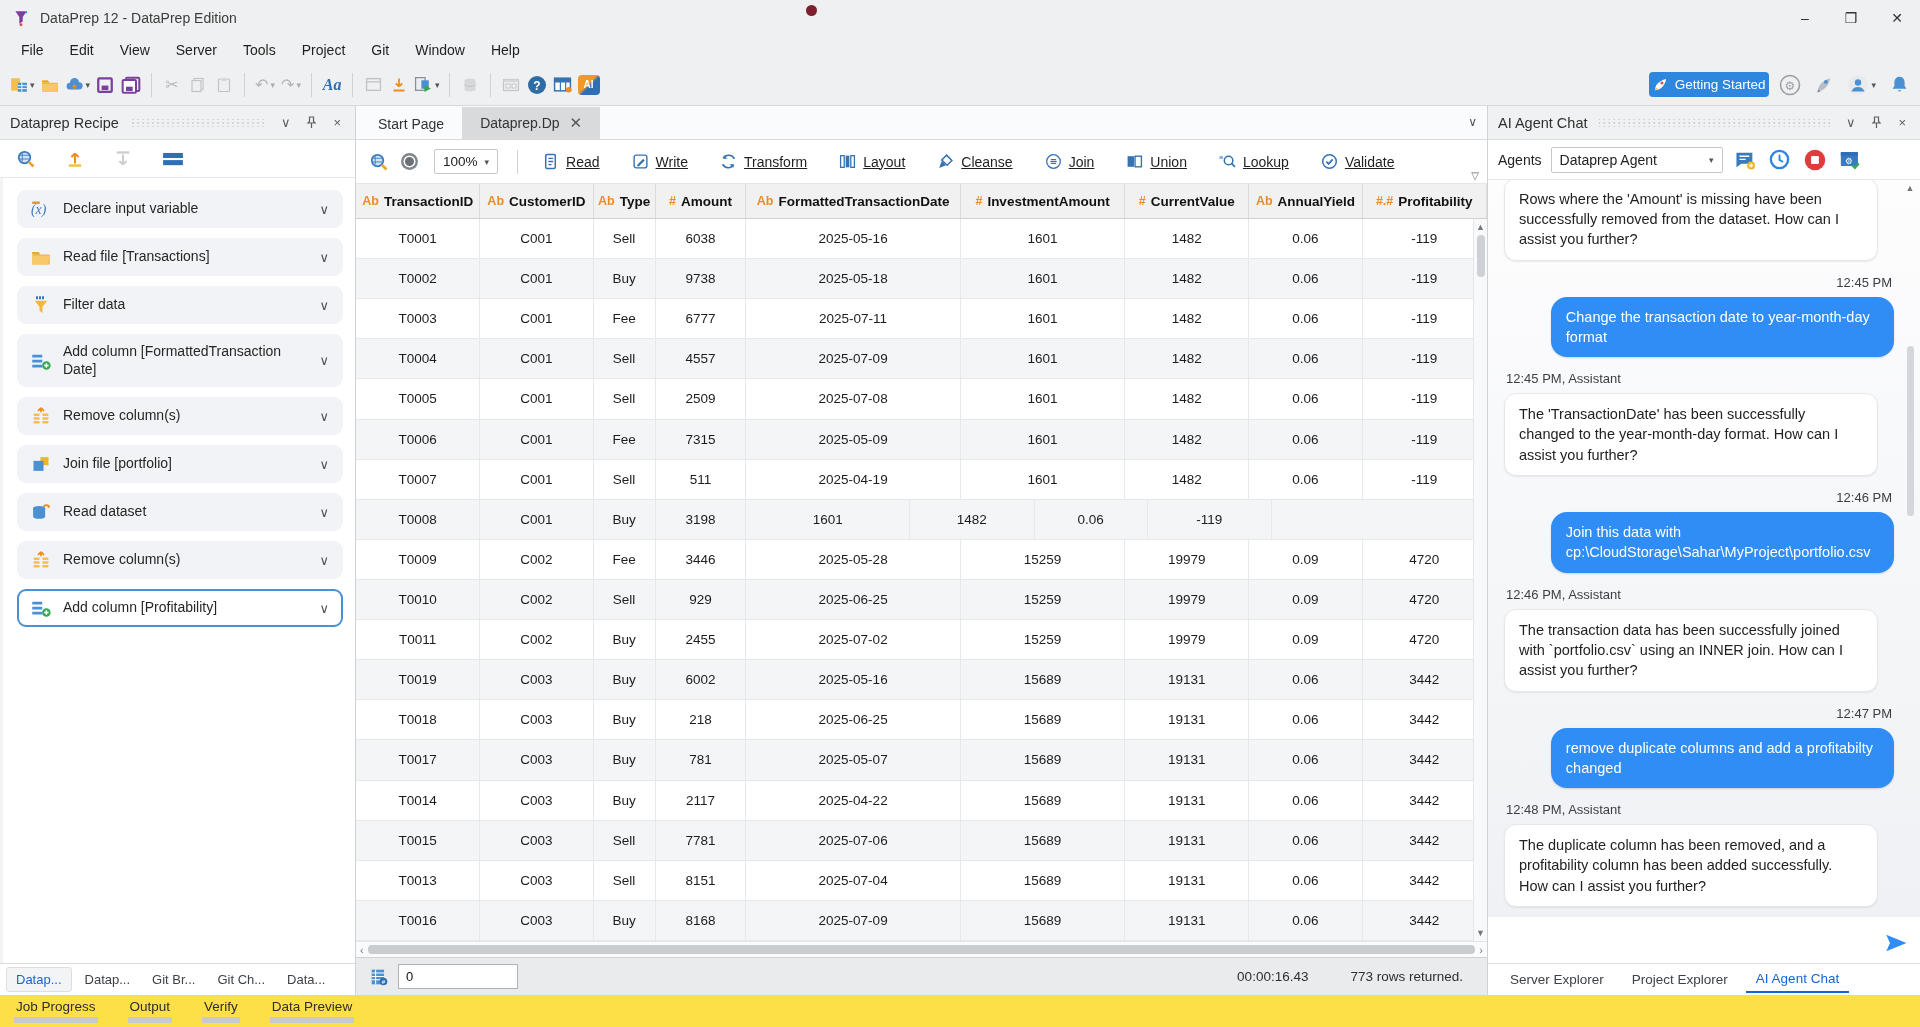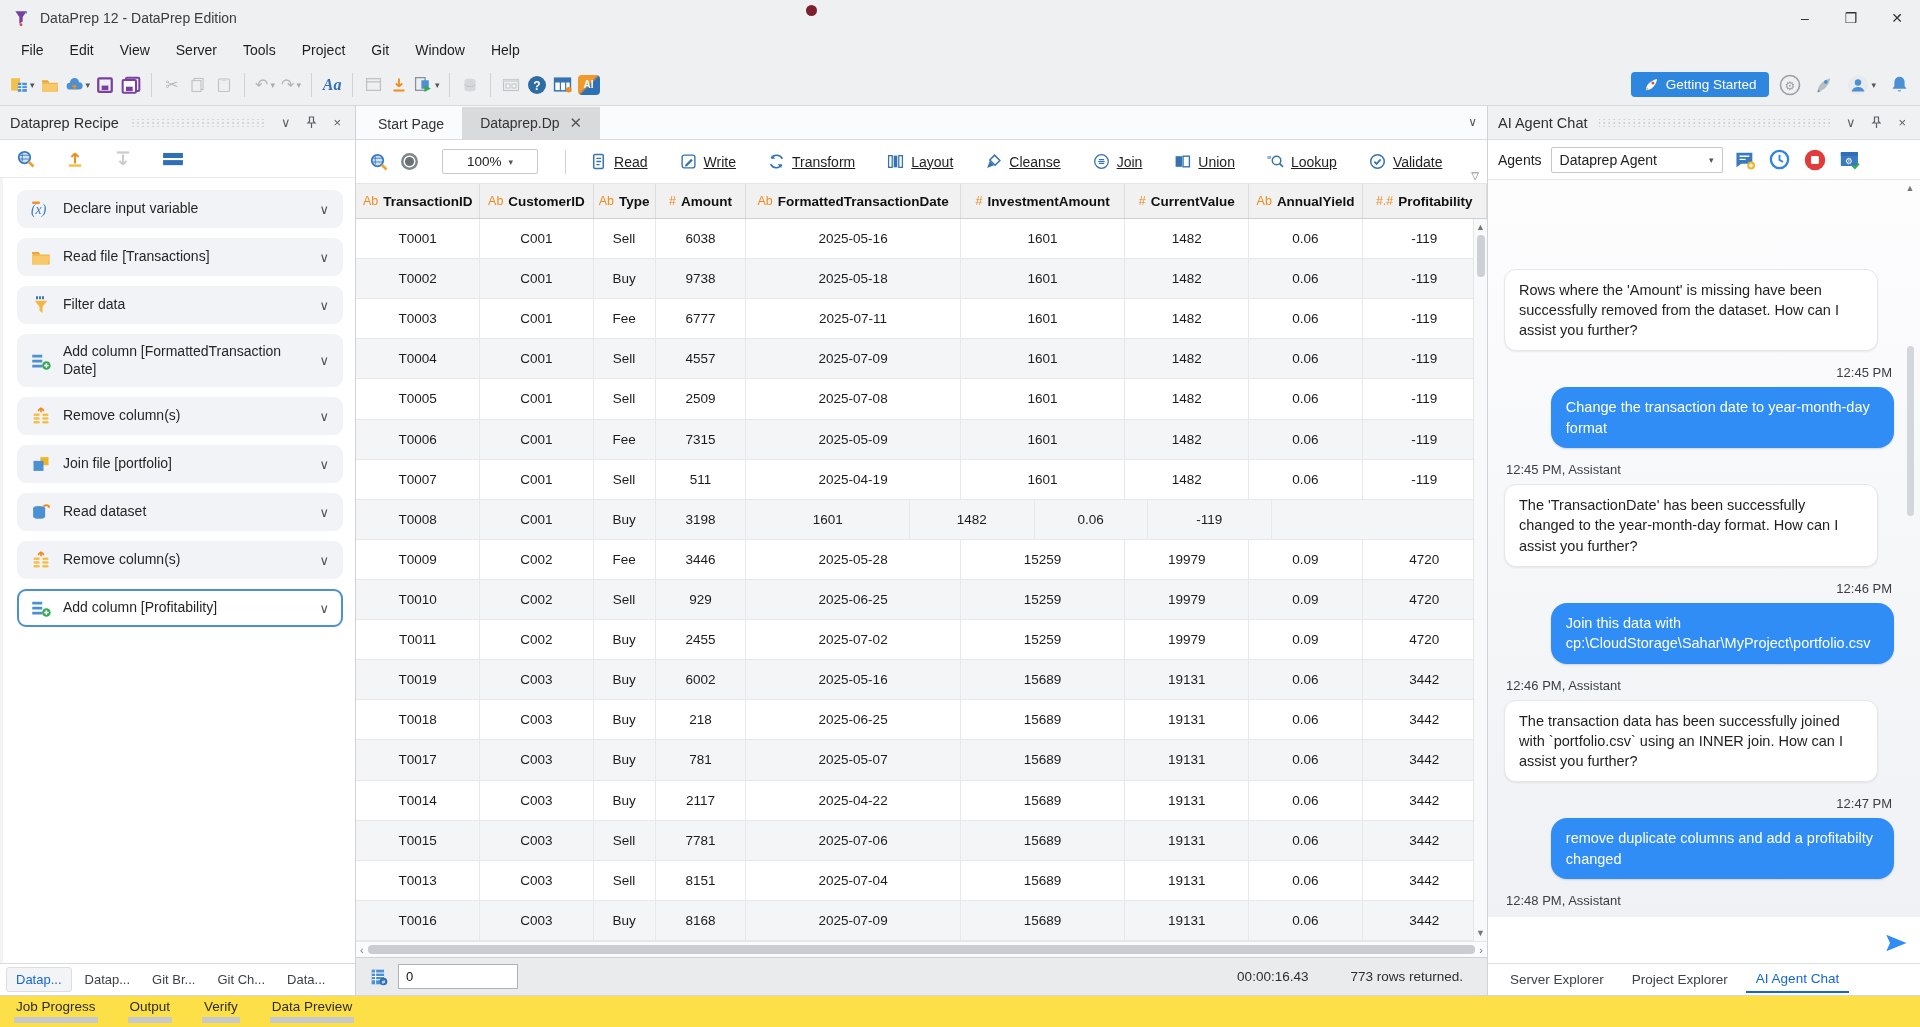--- a/index.html
+++ b/index.html
@@ -21,21 +21,21 @@
 
   
   .toolbar { height:42px; display:flex; align-items:center; padding:0 8px; background:#eff0f1; border-bottom:1px solid #d7dadc; flex:0 0 auto; }
   .tbtn { height:28px; min-width:26px; display:flex; align-items:center; justify-content:center; padding:0 2px; border-radius:3px; }
   .tb-sep { width:1px; height:24px; background:#cfd3d6; margin:0 7px; }
   .dd { font-size:9px; color:#555; margin-left:2px; }
   .glyph { font-size:16px; color:#6d7277; }
   .aa-glyph { font-size:16px; font-style:italic; font-weight:bold; color:#2f6fb5; font-family:"Liberation Serif", serif; }
   .ai-chip { width:22px; height:20px; border-radius:4px; background:linear-gradient(135deg,#f09a2e 45%,#2f6fb5 55%); color:#fff; font-size:10px; font-weight:bold; display:flex; align-items:center; justify-content:center; }
   .tb-right { margin-left:auto; display:flex; align-items:center; gap:8px; }
-  .getting-started { display:flex; align-items:center; gap:7px; background:#2e86de; color:#fff; font-size:13.5px; border:none; border-radius:4px; padding:5px 13px; }
+  .getting-started { display:flex; align-items:center; gap:7px; background:#2e86de; color:#fff; font-size:13.5px; border:none; border-radius:4px; padding:5px 4px; }
   .disabled { opacity:.45; }
 
   
   .workspace { flex:1 1 auto; display:flex; min-height:0; background:#eff0f1; }
 
   
   .panel-head { height:34px; display:flex; align-items:center; gap:8px; padding:0 10px; background:#f0f1f3; border-bottom:1px solid #dcdfe2; flex:0 0 auto; }
   .panel-title { font-size:14.5px; color:#2f2f2f; white-space:nowrap; }
   .drag-dots { flex:1; height:8px; margin:0 4px; background-image:radial-gradient(#c0c4c8 1px, transparent 1.2px); background-size:5px 4px; background-position:center; }
   .ph-btn { color:#5a5f64; font-size:13px; padding:1px 4px; border-radius:3px; }
@@ -54,29 +54,29 @@
 
   
   .center { flex:1; display:flex; flex-direction:column; min-width:0; background:#fff; border-right:1px solid #cfd3d6; }
   .doc-tabs { height:34px; display:flex; align-items:flex-end; background:#fafbfc; border-bottom:1px solid #d8dadc; padding-left:4px; flex:0 0 auto; position:relative; }
   .doc-tab { display:flex; align-items:center; gap:10px; font-size:14px; color:#333; padding:7px 18px; }
   .doc-tab.active { background:#d9dadc; }
   .tab-close { font-size:15px; color:#555; }
   .doc-tabs-chevron { position:absolute; right:10px; top:9px; color:#555; font-size:12px; }
 
   .ribbon { height:44px; display:flex; align-items:center; gap:4px; padding:0 10px; border-bottom:1px solid #e4e6e8; background:#fff; flex:0 0 auto; position:relative; }
-  .zoom-select { display:flex; align-items:center; gap:5px; background:#fff; border:1px solid #c6cacd; border-radius:2px; padding:4px 24px; font-size:13.5px; color:#222; margin:0 16px; }
+  .zoom-select { display:flex; align-items:center; gap:5px; background:#fff; border:1px solid #c6cacd; border-radius:2px; padding:4px 8px; font-size:13.5px; color:#222; margin:0 8px; }
   .ribbon-btn { display:flex; align-items:center; gap:7px; font-size:14px; color:#1f1f1f; padding:6px 13px; border-radius:3px;text-decoration:underline; }
   .ribbon-overflow { position:absolute; right:8px; bottom:2px; font-size:10px; color:#666; }
 
   
   .grid-wrap { flex:1; display:flex; flex-direction:column; min-height:0; position:relative; }
   .g-head { height:35px; display:flex; background:#f1f1f1; border-bottom:1px solid #cfcfcf; flex:0 0 auto; }
   .g-hcell { display:flex; align-items:center; justify-content:center; gap:5px; font-size:13.5px; font-weight:bold; color:#111; border-right:1px solid #dcdcdc; white-space:nowrap; overflow:hidden; }
-  .type-badge { color:#f08c1e; font-weight:normal; font-size:12.5px; }
+  .type-badge { color:#f08c1e; font-weight:bold; font-size:12.5px; }
   .g-body { flex:1; display:flex; flex-direction:column; min-height:0; }
   .g-row { flex:1; display:flex; border-bottom:1px solid #e6e8ea; background:#fff; }
   .g-row.alt { background:#f4f5f7; }
   .g-cell { display:flex; align-items:center; justify-content:center; font-size:13.5px; color:#1c1c1c; border-right:1px solid #e6e8ea; white-space:nowrap; overflow:hidden; }
   .vscroll { position:absolute; top:35px; right:0; bottom:0; width:14px; background:#f8f9fa; border-left:1px solid #e4e6e8; display:flex; flex-direction:column; align-items:center; }
   .vs-arrow { font-size:9px; color:#777; padding:3px 0; }
   .vs-thumb { width:8px; height:42px; border-radius:4px; background:#cdd0d4; }
   .vs-bottom { margin-top:auto; }
   .hscroll { height:16px; display:flex; align-items:center; background:#fafbfc; border-top:1px solid #e4e6e8; flex:0 0 auto; padding:0 4px; gap:4px; }
   .hs-arrow { font-size:11px; color:#777; }
@@ -919,20 +919,21 @@
           <div class="msg-user">Change the transaction date to year-month-day format</div>
           <div class="meta-left">12:45 PM, Assistant</div>
           <div class="msg-assistant">The 'TransactionDate' has been successfully changed to the year-month-day format. How can I assist you further?</div>
           <div class="meta-right">12:46 PM</div>
           <div class="msg-user">Join this data with cp:\CloudStorage\Sahar\MyProject\portfolio.csv</div>
           <div class="meta-left">12:46 PM, Assistant</div>
           <div class="msg-assistant">The transaction data has been successfully joined with `portfolio.csv` using an INNER join. How can I assist you further?</div>
           <div class="meta-right">12:47 PM</div>
           <div class="msg-user">remove duplicate columns and add a profitabilty changed</div>
           <div class="meta-left">12:48 PM, Assistant</div>
+          <div class="msg-assistant">The duplicate column has been removed, and a profitability column has been added successfully. How can I assist you further?</div>
         </div>
       <div class="chat-input">
         <span class="send-btn">
             <svg class="ic" width="24" height="24" viewBox="0 0 16 16">
               <use href="#i-send"></use>
             </svg>
           </span>
       </div>
       <div class="right-dock" id="right-dock">
           <span class="rdock-tab">Server Explorer</span>

